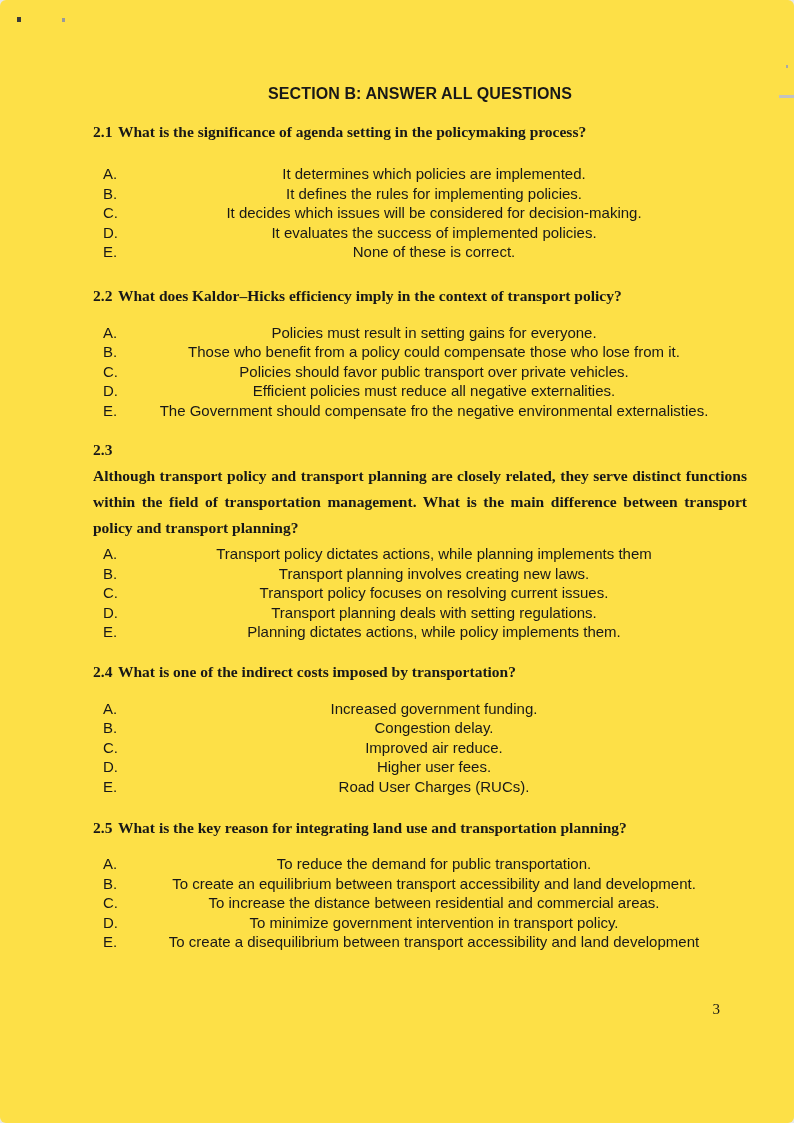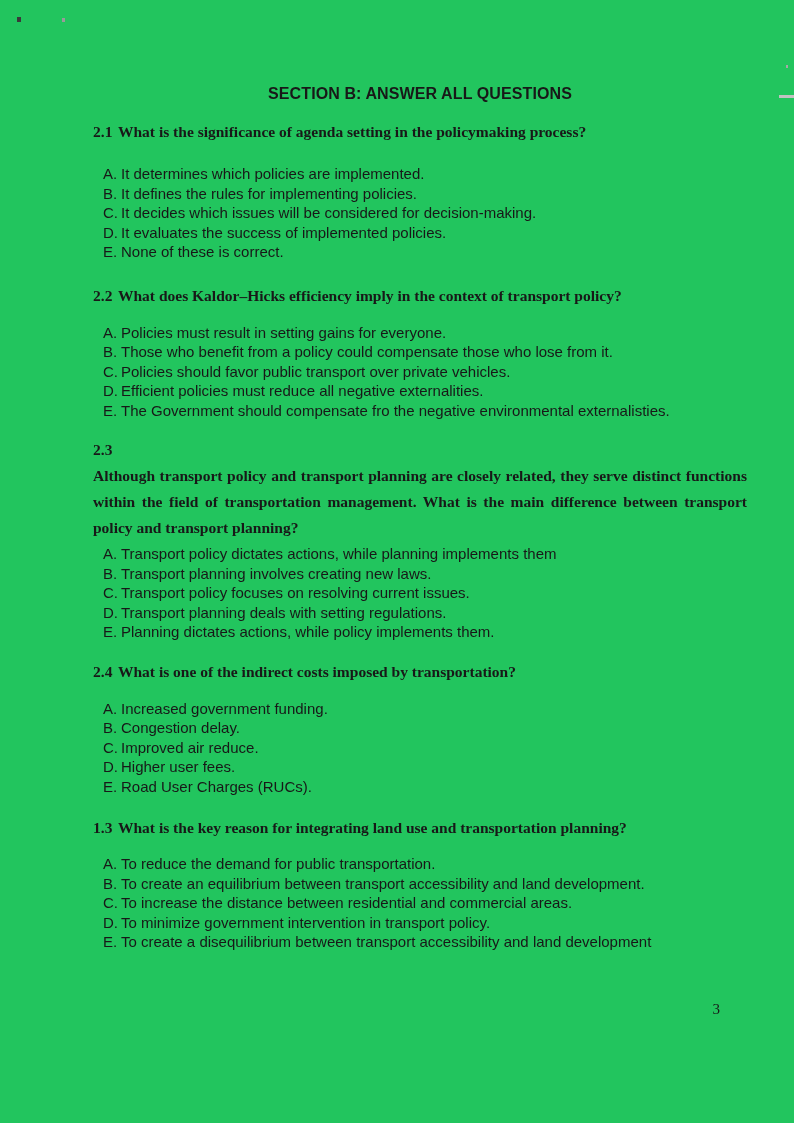--- a/index.html
+++ b/index.html
@@ -2,24 +2,25 @@
 <html><head>
 <meta charset="utf-8">
 <style>
   * { box-sizing: border-box; }
   html, body { margin: 0; padding: 0; background: #e8e8e8; }
   .page {
     position: relative;
     width: 794px;
     height: 1123px;
     margin: 0 auto;
-    background: #22c55e;
+    background: #fde047;
     font-family: "Liberation Sans", sans-serif;
     color: #181818;
     overflow: hidden;
+    border-radius: 6px;
   }
   .content {
     position: absolute;
     left: 93px;
     right: 47px;
     top: 84px;
   }
   .section-title {
     margin: 0;
     text-align: center;
@@ -60,21 +61,21 @@
     line-height: 19.5px;
     font-weight: 400;
   }
   .q21 .options { margin-top: 22px; }
   .q22 .options { margin-top: 17px; }
   .q23 .options { margin-top: 3px; }
   .q24 .options { margin-top: 17px; }
   .q25 .options { margin-top: 16px; }
   .option { display: flex; }
   .opt-letter { flex: 0 0 18px; }
-  .opt-text { flex: 1; }
+  .opt-text { flex: 1; text-align: center; }
   .page-number {
     position: absolute;
     top: 1000px;
     right: 74px;
     font-family: "Liberation Serif", serif;
     font-size: 15px;
     line-height: 18px;
   }
   
   .speck { position: absolute; }
@@ -208,21 +209,21 @@
         </li>
         <li class="option">
           <span class="opt-letter">E.</span>
           <span class="opt-text">Road User Charges (RUCs).</span>
         </li>
       </ol>
     </section>
 
     <section class="question q25">
       <h3 class="q-heading">
-        <span class="q-num">1.3</span>
+        <span class="q-num">2.5</span>
         <span class="q-text">What is the key reason for integrating land use and transportation planning?</span>
       </h3>
       <ol class="options">
         <li class="option">
           <span class="opt-letter">A.</span>
           <span class="opt-text">To reduce the demand for public transportation.</span>
         </li>
         <li class="option">
           <span class="opt-letter">B.</span>
           <span class="opt-text">To create an equilibrium between transport accessibility and land development.</span>

